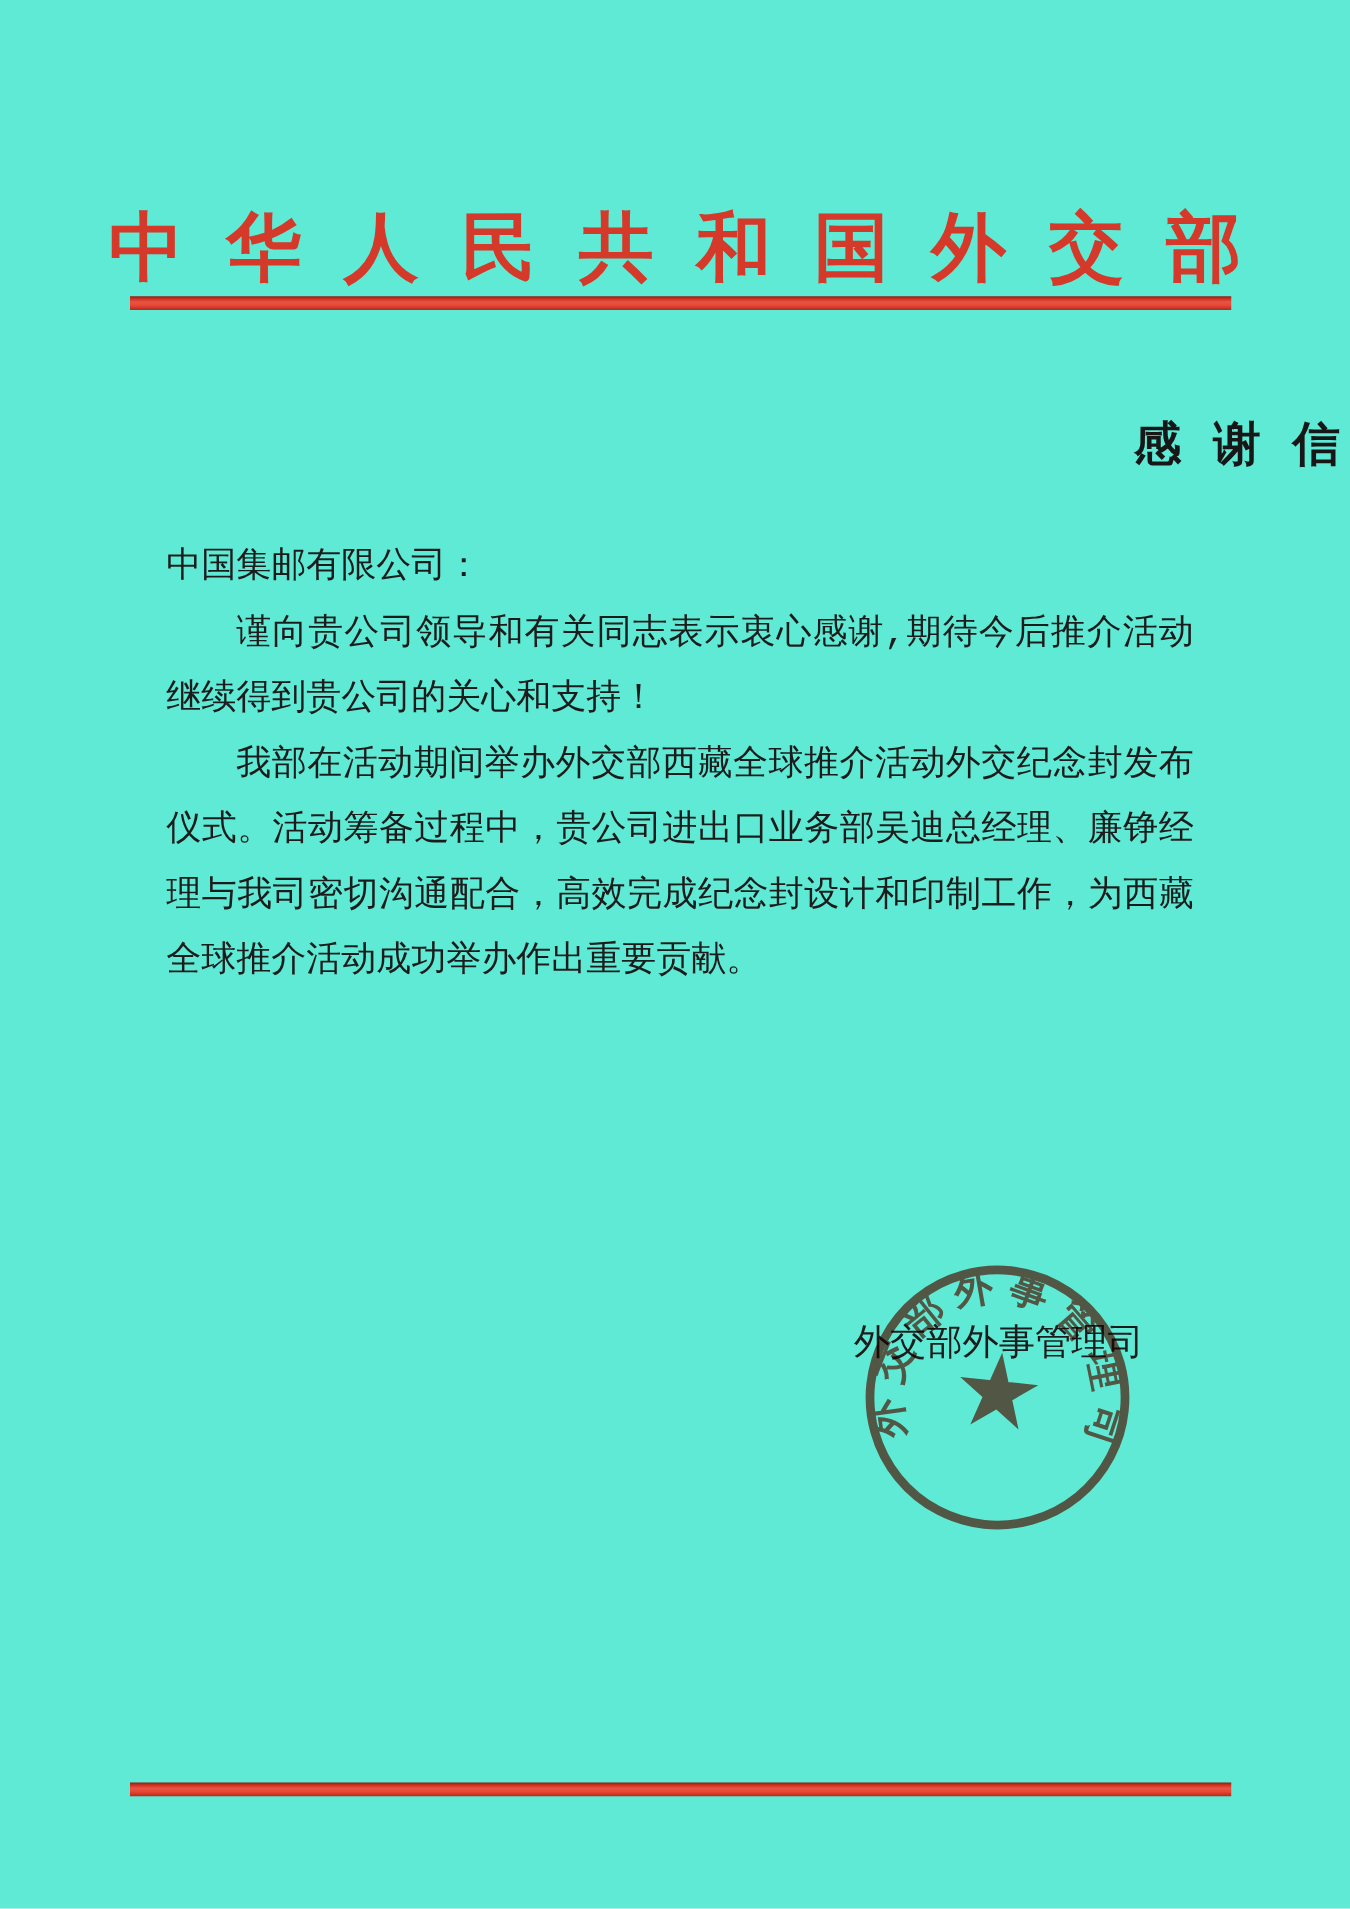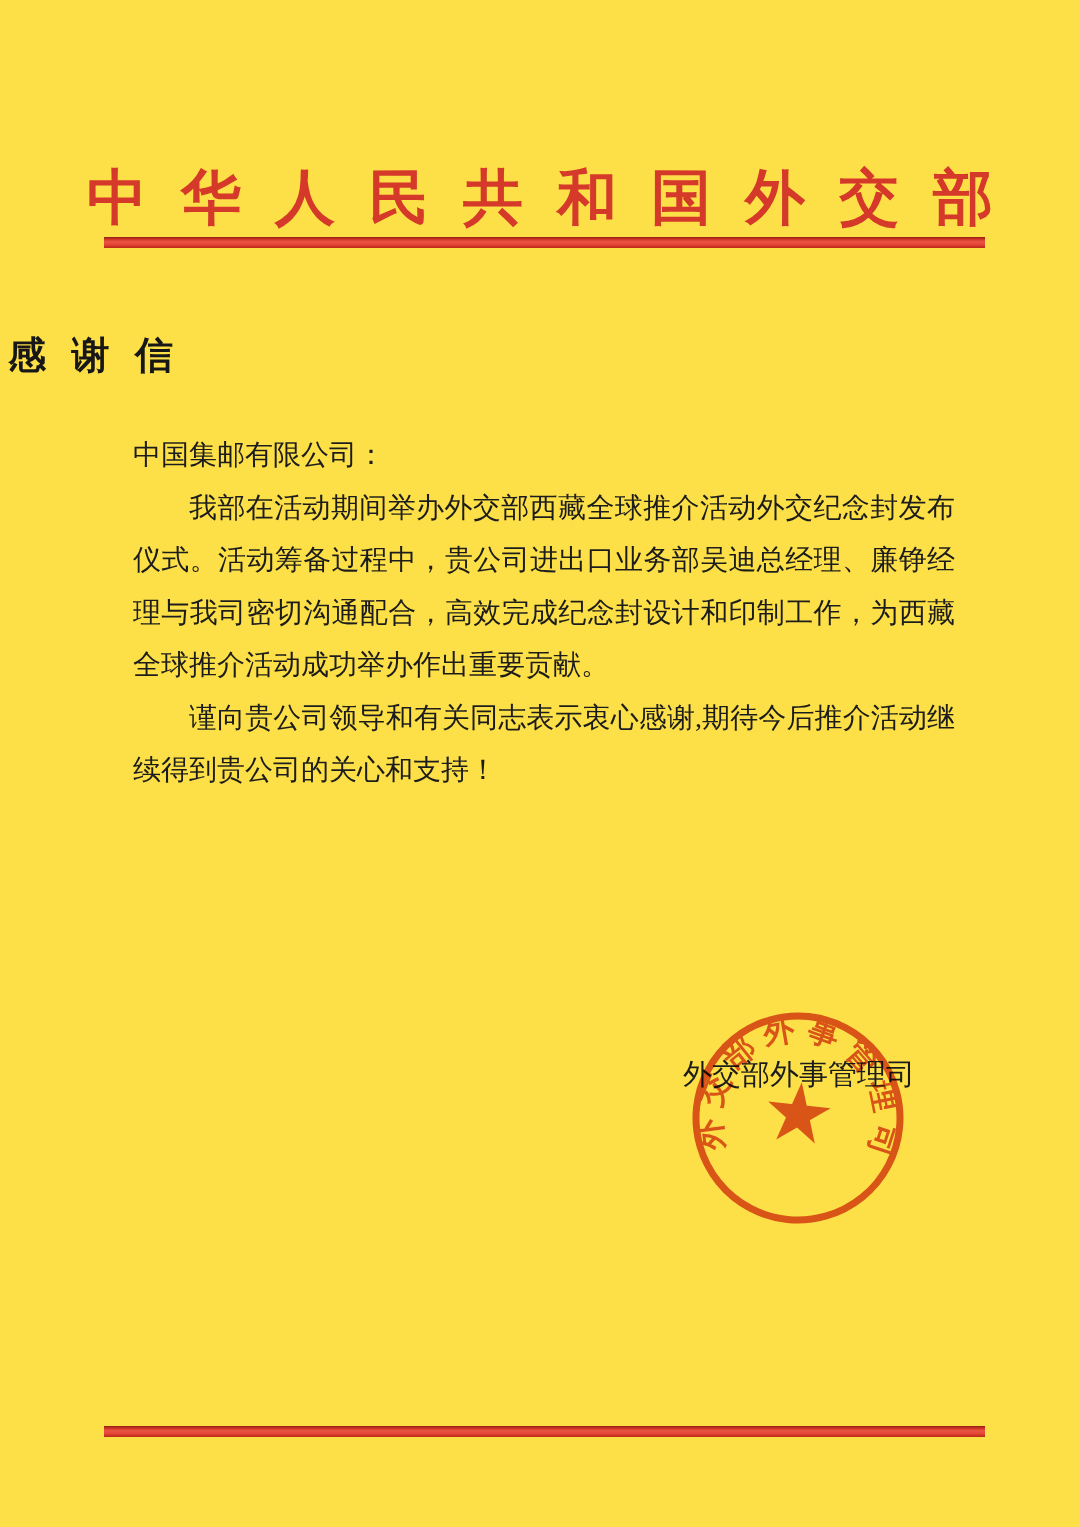--- a/index.html
+++ b/index.html
@@ -6,55 +6,55 @@
   body {
     width: 1080px; height: 1527px;
     background: #ffffff;
     font-family: "Liberation Serif", "DejaVu Serif", serif;
     position: relative;
     overflow: hidden;
   }
   .page {
     position: absolute; left: 0; top: 0;
     width: 1080px; height: 1527px;
-    background: #fde047;
+    background: #5eead4;
   }
   
   .letterhead-title {
     position: absolute; left: 0; top: 158px; width: 1080px;
     text-align: center;
     font-size: 60px; font-weight: bold;
     letter-spacing: 34px; text-indent: 34px;
     color: #d4392a;
     white-space: nowrap;
   }
   .red-rule {
     position: absolute; left: 104px; width: 881px; height: 11px;
     background: linear-gradient(to bottom,
       #8e1d12 0%, #c62f1f 16%, #ea5442 42%, #e64636 68%, #b82818 100%);
   }
   .rule-top { top: 237px; }
   .rule-bottom { top: 1426px; }
   
   .letter-title {
     position: absolute; left: 0; top: 330px; width: 1080px;
-    text-align: left;
+    text-align: right;
     font-size: 38px; font-weight: bold;
     letter-spacing: 8px; text-indent: 8px;
     color: #171717;
     white-space: nowrap;
   }
   
   .letter-body {
     position: absolute; left: 133px; top: 429px; width: 822px;
     font-size: 28px; line-height: 52.5px;
     color: #1c1c1c;
     text-align: justify;
   }
-  .letter-body p { margin: 0; }
+  .letter-body p { margin: 0; font-family: Liberation Mono, monospace; }
   .letter-body p.indent { text-indent: 2em; }
   
   .signature {
     position: absolute; left: 683px; top: 1050px;
     font-size: 29px; line-height: 48px;
     color: #1c1c1c;
     white-space: nowrap;
     z-index: 2;
   }
   
@@ -78,22 +78,22 @@
 <div class="page">
 
   <div class="letterhead-title">中华人民共和国外交部</div>
 
   <div class="red-rule rule-top"></div>
 
   <div class="letter-title">感 谢 信</div>
 
   <div class="letter-body">
     <p>中国集邮有限公司：</p>
+    <p class="indent">谨向贵公司领导和有关同志表示衷心感谢,期待今后推介活动继续得到贵公司的关心和支持！</p>
     <p class="indent">我部在活动期间举办外交部西藏全球推介活动外交纪念封发布仪式。活动筹备过程中，贵公司进出口业务部吴迪总经理、廉铮经理与我司密切沟通配合，高效完成纪念封设计和印制工作，为西藏全球推介活动成功举办作出重要贡献。</p>
-    <p class="indent">谨向贵公司领导和有关同志表示衷心感谢,期待今后推介活动继续得到贵公司的关心和支持！</p>
   </div>
 
   <div class="signature">
     <div>外交部外事管理司</div>
   </div>
 
   <div class="stamp">
     <svg viewBox="0 0 220 220" xmlns="http://www.w3.org/2000/svg">
       <g transform="rotate(6 110 110)">
         <circle cx="110" cy="110" r="102" fill="none" stroke="#d5493a" stroke-width="7"></circle>

